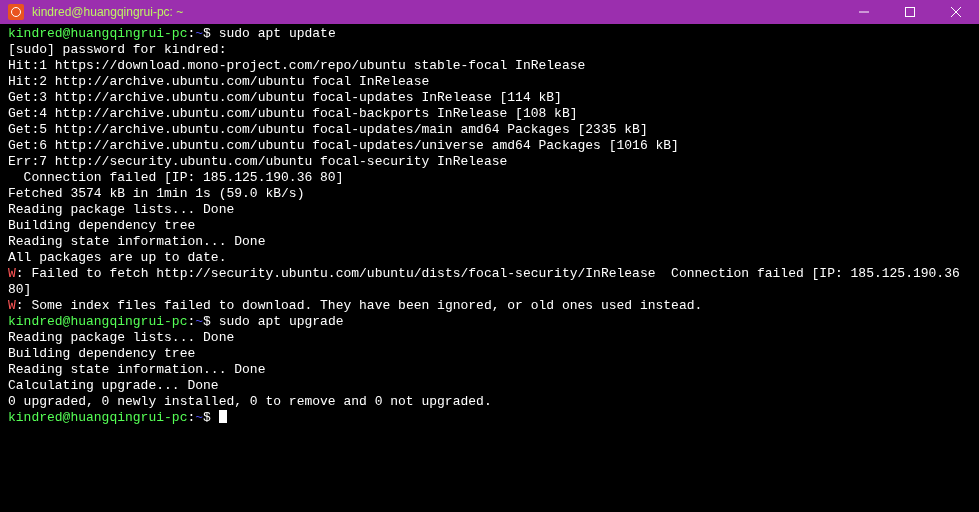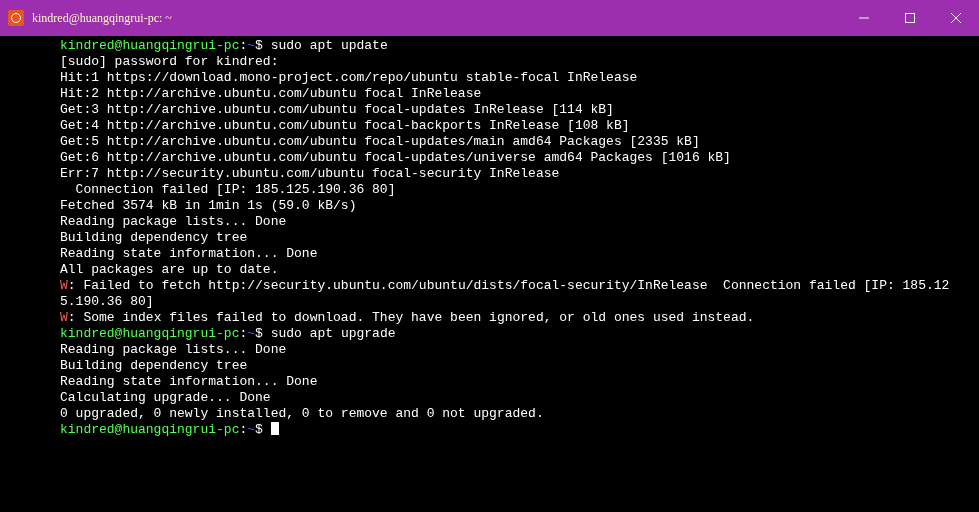--- a/index.html
+++ b/index.html
@@ -5,26 +5,26 @@
   * { margin: 0; padding: 0; box-sizing: border-box; }
   body {
     width: 979px;
     height: 512px;
     background: #000;
     font-family: "Consolas", "Courier New", monospace;
     font-size: 13px;
     overflow: hidden;
   }
   .titlebar {
-    height: 36px;
+    height: 24px;
     background: #9b2fae;
     display: flex;
     align-items: center;
-    color: #fef9c3;
-    font-family: Liberation Serif, serif;
+    color: #bef264;
+    font-family: Liberation Sans, sans-serif;
     font-size: 12px;
   }
   .titlebar .app-icon {
     width: 16px;
     height: 16px;
     background: #e95420;
     margin: 0 8px;
     display: flex;
     align-items: center;
     justify-content: center;
@@ -41,26 +41,25 @@
   .titlebar .spacer { flex: 1; }
   .win-btn {
     width: 46px;
     height: 30px;
     display: flex;
     align-items: center;
     justify-content: center;
     color: #fff;
   }
   .terminal {
-    padding: 2px 16px;
+    padding: 2px 8px;
     line-height: 16px;
     white-space: pre-wrap;
     word-break: break-all;
     color: #cccccc;
-    margin-left: 44px;
   }
   .prompt { color: #55ff55; }
   .tilde { color: #5555ff; }
   .cmd { color: #ffffff; }
   .out { color: #ffffff; }
   .warn { color: #ff5555; }
   .cursor {
     display: inline-block;
     width: 8px;
     height: 13px;

